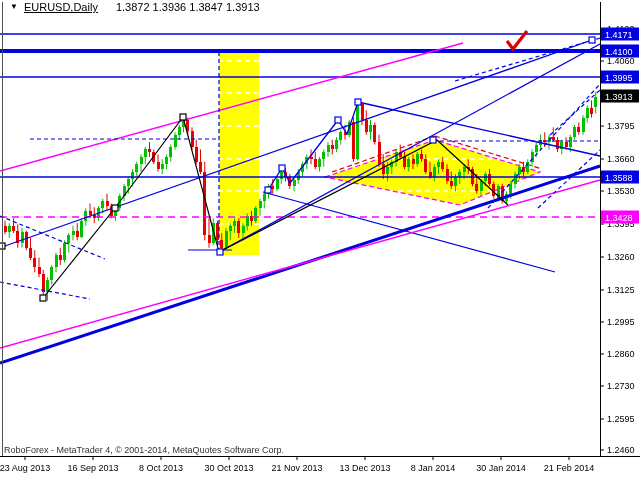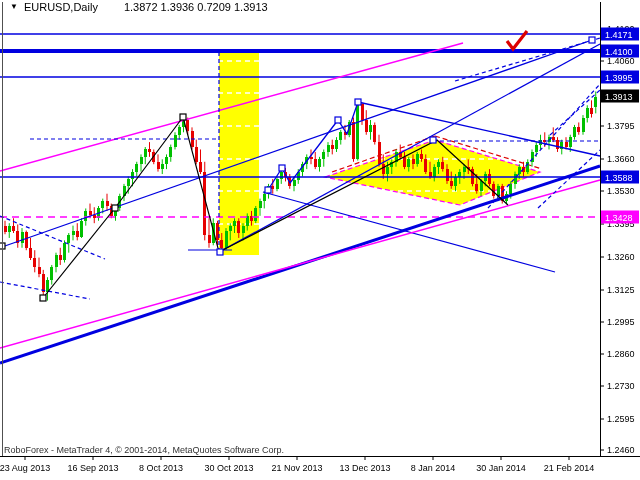--- a/index.html
+++ b/index.html
@@ -1,32 +1,32 @@
 <!DOCTYPE html>
 <html><head>
 <meta charset="utf-8">
 <style>
   html,body{margin:0;padding:0;background:#fff;}
   .window{position:relative;width:640px;height:480px;background:#fff;overflow:hidden;
           font-family:"Liberation Sans",sans-serif;}
   .titlebar{position:absolute;left:0;top:0;width:640px;height:14px;background:#fff;
             display:flex;align-items:center;font-size:11px;color:#000;}
   .dd-icon{font-size:8px;margin:0 6px 0 10px;line-height:1;}
-  .sym{margin-right:26px;}
+  .sym{margin-right:18px;text-decoration:underline;}
   svg{position:absolute;left:0;top:0;}
   text{font-family:"Liberation Sans",sans-serif;}
 </style>
 </head>
 <body>
 
 <div class="window">
   <div class="titlebar">
     <span class="dd-icon">▼</span>
     <span class="sym">EURUSD,Daily</span>
-    <span>1.3872 1.3936 0.7209 1.3913</span>
+    <span>1.3872 1.3936 1.3847 1.3913</span>
   </div>
 
   <svg id="chart" width="640" height="480" viewBox="0 0 640 480">
     <defs>
       <clipPath id="zoneclip">
           <rect x="219" y="52" width="40" height="203"></rect>
           <polygon points="325,177 435,140 540,172 460,205"></polygon>
         </clipPath>
     </defs>
     <g id="g-zones">

